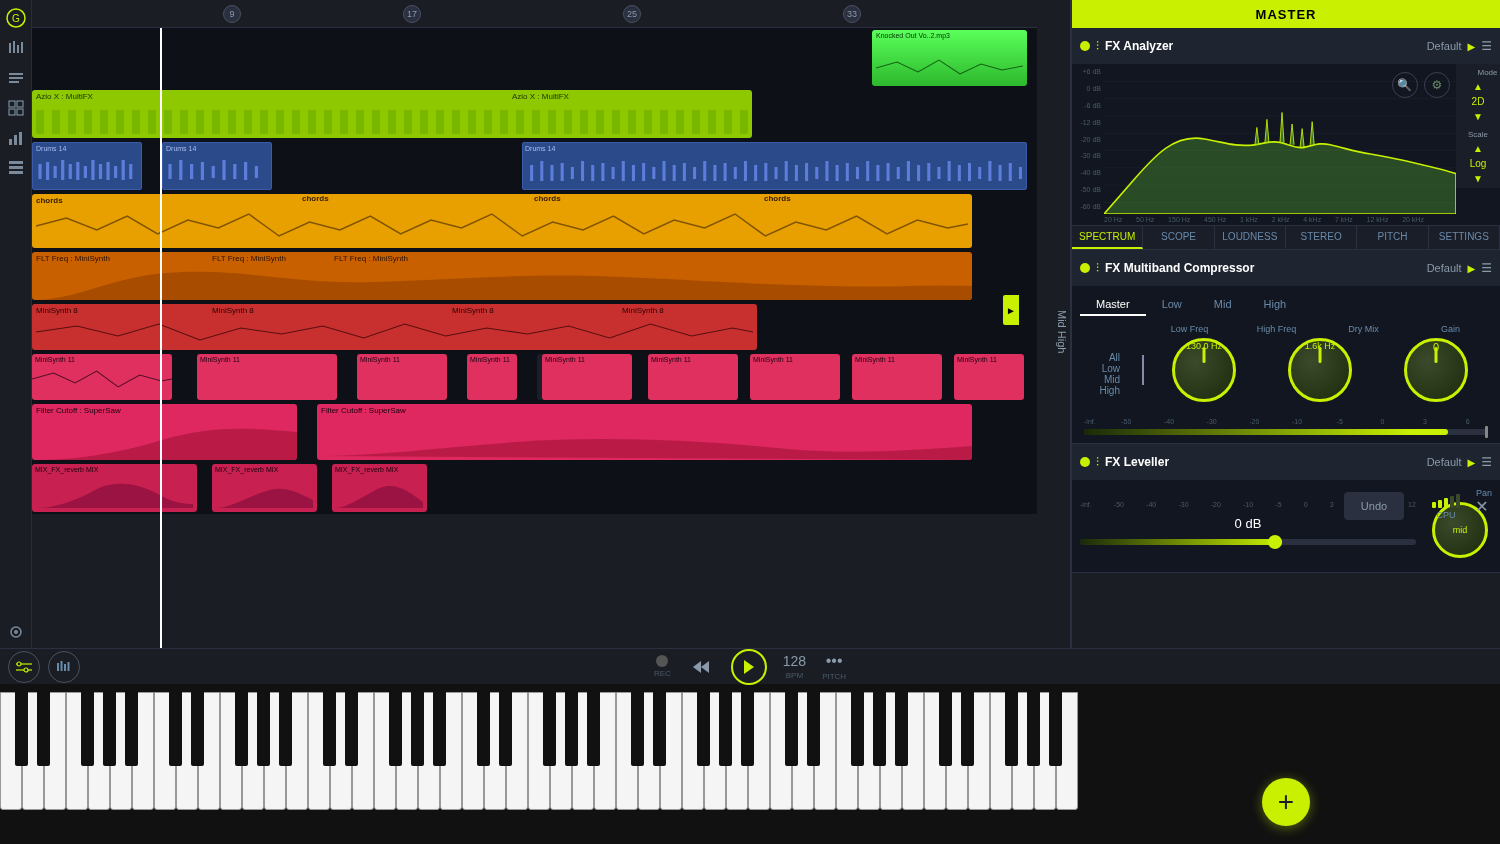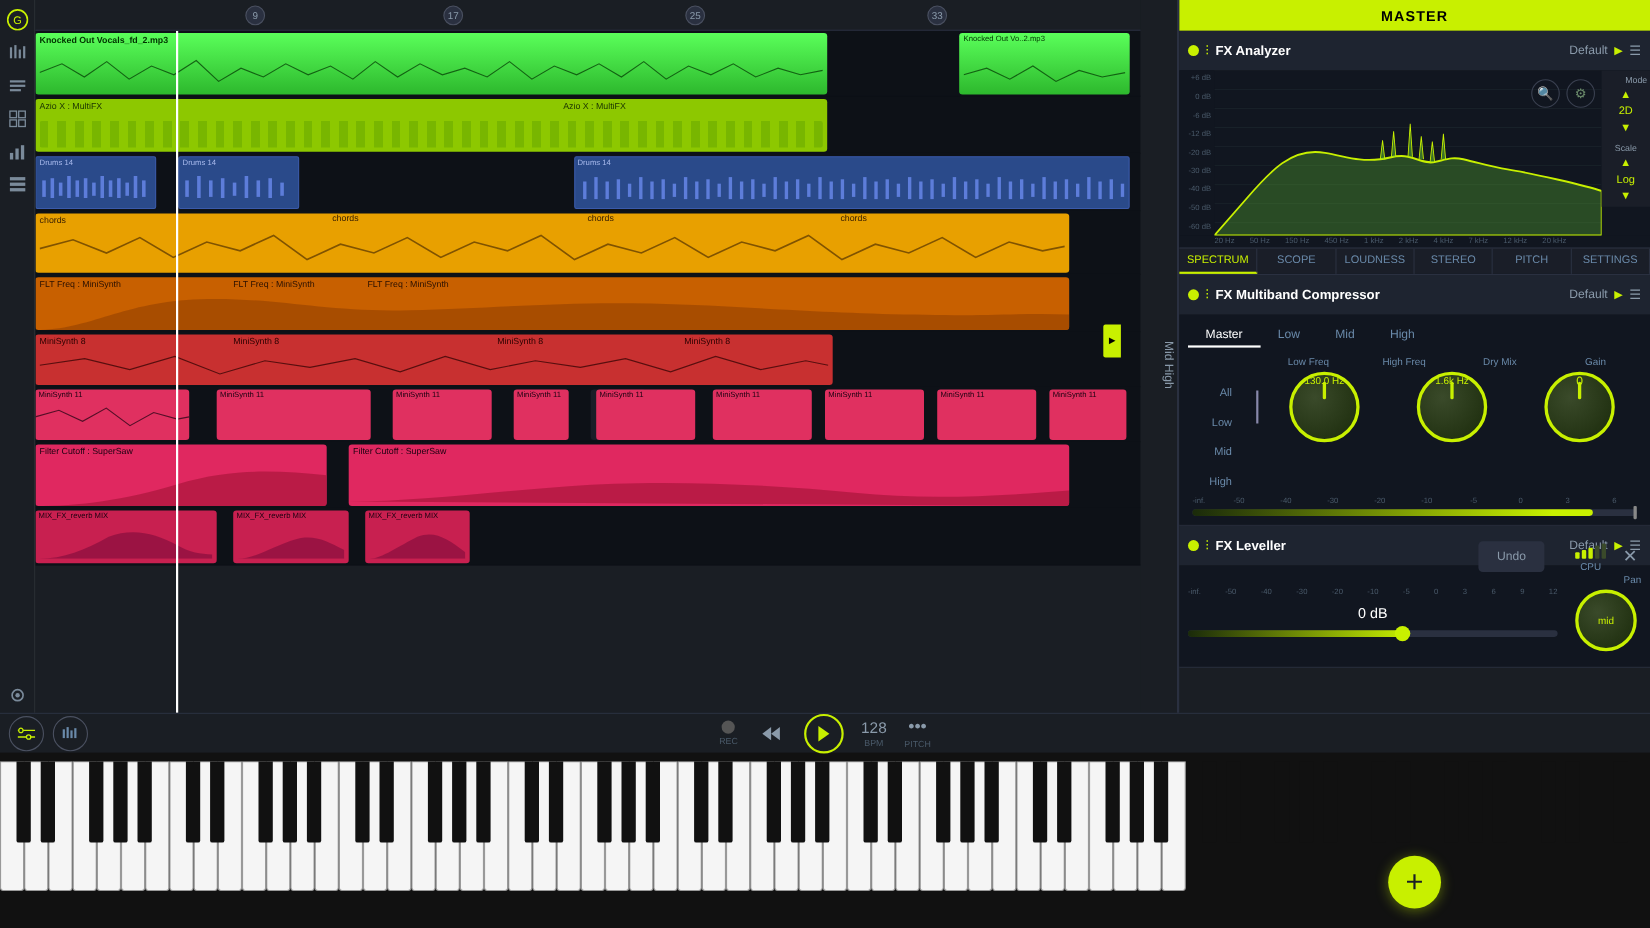--- a/index.html
+++ b/index.html
@@ -524,26 +524,20 @@
     </div>
   </div>
 
   <div class="tracks-area">
 
     <div class="playhead"></div>
 
     <div class="track-row" style="height:60px; background:#0d1117;">
       <div class="track-content" style="height:60px; position:relative;">
 
-        <div style="position:absolute; left:0; top:2px; width:720px; height:56px; background:linear-gradient(180deg,#5aff5a,#2db82d); border-radius:3px; overflow:hidden;">
-          <div style="font-size:8px; color:#003300; padding:2px 4px; font-weight:bold;">Knocked Out Vocals_fd_2.mp3</div>
-          <svg style="position:absolute; bottom:4px; left:4px; right:4px; width:calc(100% - 8px); height:32px;" viewBox="0 0 700 32" preserveAspectRatio="none">
-            <polyline points="0,16 20,8 40,20 60,6 80,22 100,10 120,18 140,5 160,24 180,12 200,20 220,8 240,18 260,10 280,22 300,6 320,20 340,8 360,18 380,12 400,20 420,6 440,22 460,10 480,18 500,8 520,20 540,6 560,22 580,10 600,18 620,8 640,20 660,12 680,18 700,14" stroke="#003300" stroke-width="1" fill="none" opacity="0.7"></polyline>
-          </svg>
-        </div>
 
         <div style="position:absolute; left:840px; top:2px; width:155px; height:56px; background:linear-gradient(180deg,#5aff5a,#2db82d); border-radius:3px; overflow:hidden;">
           <div style="font-size:7px; color:#003300; padding:2px 4px;">Knocked Out Vo..2.mp3</div>
           <svg style="position:absolute; bottom:4px; left:4px; width:calc(100% - 8px); height:28px;" viewBox="0 0 140 28" preserveAspectRatio="none">
             <polyline points="0,14 20,8 40,18 60,6 80,20 100,10 120,16 140,12" stroke="#003300" stroke-width="1" fill="none" opacity="0.7"></polyline>
           </svg>
         </div>
       </div>
     </div>
 
@@ -649,21 +643,21 @@
               <rect x="465" y="8" width="3" height="16"></rect>
                 <rect x="475" y="6" width="3" height="18"></rect>
               <rect x="485" y="10" width="3" height="12"></rect>
             </g>
           </svg>
         </div>
       </div>
     </div>
 
     <div class="track-row" style="height:58px; background:#0d1117;">
-      <div class="track-content" style="height:58px; position:relative;">
+      <div class="track-content" style="height:58px; position:relative;font-weight:bold;">
         <div style="position:absolute; left:0; top:2px; width:940px; height:54px; background:#e8a000; border-radius:3px; overflow:hidden;">
           <div style="font-size:8px; color:#3a2000; padding:2px 4px;">chords</div>
           <svg style="position:absolute; bottom:4px; left:4px; width:calc(100% - 8px); height:36px;" viewBox="0 0 920 36" preserveAspectRatio="none">
             <polyline points="0,18 30,10 60,22 90,8 120,26 150,12 180,20 210,6 240,28 270,14 300,22 330,8 360,26 390,12 420,20 450,6 480,28 510,14 540,22 570,8 600,26 630,12 660,20 690,6 720,28 750,14 780,22 810,8 840,26 870,12 900,20 920,16" stroke="#3a2000" stroke-width="1.5" fill="none" opacity="0.6"></polyline>
           </svg>
         </div>
         <div style="position:absolute; left:270px; top:2px; font-size:8px; color:#3a2000; pointer-events:none;">chords</div>
         <div style="position:absolute; left:502px; top:2px; font-size:8px; color:#3a2000; pointer-events:none;">chords</div>
         <div style="position:absolute; left:732px; top:2px; font-size:8px; color:#3a2000; pointer-events:none;">chords</div>
       </div>
@@ -888,21 +882,21 @@
 
       <div class="mb-tabs">
         <div class="mb-tab active">Master</div>
         <div class="mb-tab">Low</div>
         <div class="mb-tab">Mid</div>
         <div class="mb-tab">High</div>
       </div>
 
       <div style="display:flex; gap:0;">
 
-        <div style="width:40px; display:flex; flex-direction:column; padding-top:28px; gap:16px;">
+        <div style="width:40px; display:flex; flex-direction:column; padding-top:28px; gap:0;">
           <div style="font-size:10px; color:#6a8aaa; text-align:right;">All</div>
           <div style="font-size:10px; color:#6a8aaa; text-align:right;">Low</div>
           <div style="font-size:10px; color:#6a8aaa; text-align:right;">Mid</div>
           <div style="font-size:10px; color:#6a8aaa; text-align:right;">High</div>
         </div>
 
         <div style="flex:1; padding-left:8px;">
 
           <div style="display:flex; gap:4px; margin-bottom:4px;">
             <div style="width:16px;"></div>

